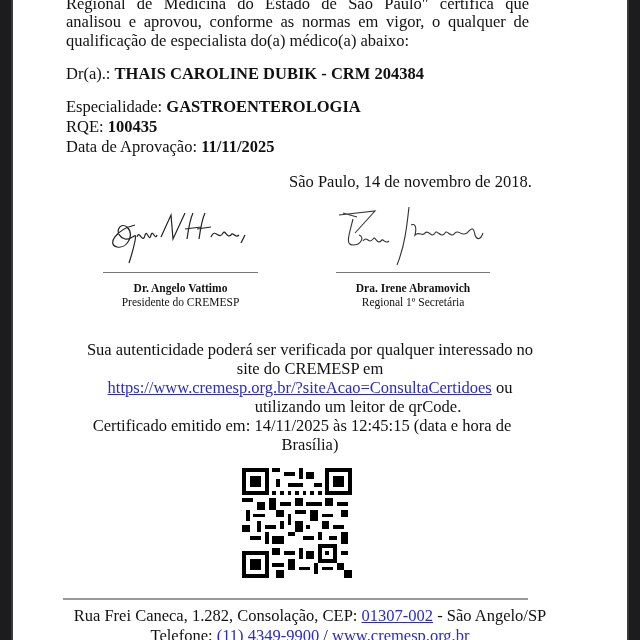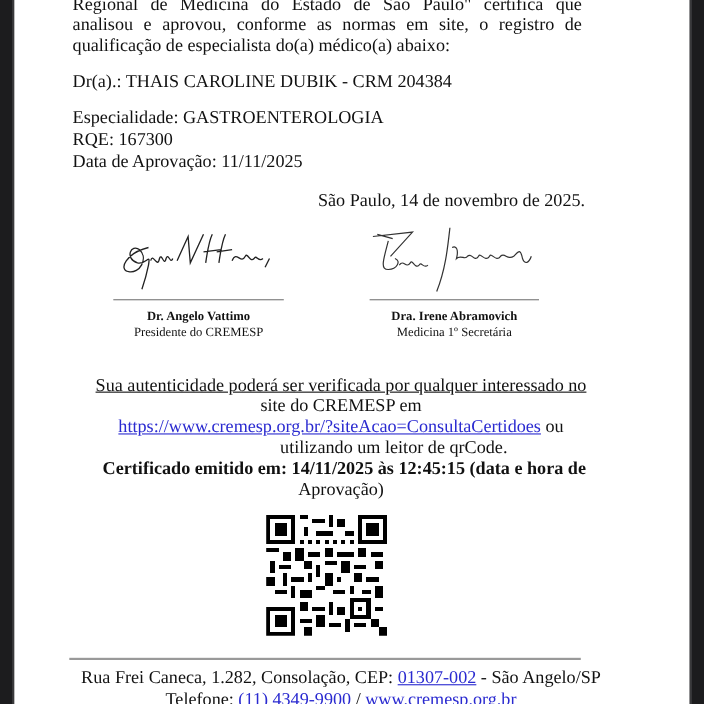--- a/index.html
+++ b/index.html
@@ -3,55 +3,55 @@
   <meta charset="utf-8">
   <style>
     html, body { margin:0; padding:0; }
     body { width:640px; height:640px; background:#1c1c1e; overflow:hidden; position:relative;
            font-family:"Liberation Serif", "DejaVu Serif", serif; color:#111; }
     .page { position:absolute; left:13px; top:0; width:614px; height:640px; background:#fff; }
     .border-l { position:absolute; left:11px; top:0; width:2px; height:640px; background:#3a3a3c; }
     .border-r { position:absolute; left:627px; top:0; width:2px; height:640px; background:#3a3a3c; }
     .txt { position:absolute; white-space:nowrap; font-size:16.5px; line-height:20px; }
     .just { position:absolute; left:66px; width:463px; font-size:16.5px; line-height:20.5px; text-align:justify; text-align-last:justify; }
-    .b { font-weight:normal; }
+    .b { font-weight:bold; }
     .center { position:absolute; text-align:center; white-space:nowrap; }
     a { color:#2a2ad0; text-decoration:underline; }
     .sigline { position:absolute; height:1px; background:#777; }
     .signame { position:absolute; text-align:center; font-size:11.5px; font-weight:bold; line-height:14px; }
     .sigrole { position:absolute; text-align:center; font-size:11.5px; line-height:14px; }
     .qr { position:absolute; left:242px; top:468px; width:110px; height:110px; }
     .footline { position:absolute; left:63px; top:598px; width:465px; height:2px; background:#999; }
   </style>
 </head>
 <body>
 
 <div class="border-l"></div>
 <div class="page"></div>
 <div class="border-r"></div>
 
 <div class="just" style="top:-6px;">Regional de Medicina do Estado de São Paulo" certifica que</div>
-<div class="just" style="top:12px;">analisou e aprovou, conforme as normas em site, o registro de</div>
+<div class="just" style="top:12px;">analisou e aprovou, conforme as normas em vigor, o qualquer de</div>
 <div class="txt" style="left:66px; top:31px;text-align:right;">qualificação de especialista do(a) médico(a) abaixo:</div>
 
 <div class="txt" style="left:66px; top:64px;">
   <span>Dr(a).: </span><span class="b">THAIS CAROLINE DUBIK - CRM 204384</span>
 </div>
 
 <div class="txt" style="left:66px; top:97px;">
   <span>Especialidade: </span><span class="b">GASTROENTEROLOGIA</span>
 </div>
 <div class="txt" style="left:66px; top:117px;">
-  <span>RQE: </span><span class="b">167300</span>
+  <span>RQE: </span><span class="b">100435</span>
 </div>
 <div class="txt" style="left:66px; top:137px;text-align:center;">
   <span>Data de Aprovação: </span><span class="b">11/11/2025</span>
 </div>
 
-<div class="txt" style="left:289px; top:172px;">São Paulo, 14 de novembro de 2025.</div>
+<div class="txt" style="left:289px; top:172px;">São Paulo, 14 de novembro de 2018.</div>
 
 <svg style="position:absolute; left:105px; top:205px;" width="150" height="65" viewBox="0 0 150 65">
   <path d="M30 20 C10 25,2 40,12 42 C22 44,30 30,22 22 C14 16,8 30,20 34 C28 36,32 24,30 36 C28 46,26 52,24 58" fill="none" stroke="#222" stroke-width="1.2"></path>
   <path d="M32 32 C34 24,38 40,40 30 C42 24,44 38,46 30 C48 24,50 36,52 30" fill="none" stroke="#222" stroke-width="1.2"></path>
   <path d="M56 32 L66 10 L68 34 L80 8" fill="none" stroke="#222" stroke-width="1.2"></path>
   <path d="M82 34 C84 20,86 12,88 8 M80 24 L96 22 M94 34 C96 20,98 12,100 8 M92 24 L106 22" fill="none" stroke="#222" stroke-width="1.2"></path>
   <path d="M106 32 C110 22,114 36,118 28 C120 24,122 34,126 30 C128 26,130 34,134 30" fill="none" stroke="#222" stroke-width="1.2"></path>
   <path d="M140 30 L136 38" fill="none" stroke="#222" stroke-width="1.2"></path>
 </svg>
 <div class="sigline" style="left:103px; top:272px; width:155px;"></div>
@@ -59,30 +59,30 @@
 <div class="sigrole" style="left:103px; top:295px; width:155px;">Presidente do CREMESP</div>
 
 <svg style="position:absolute; left:335px; top:205px;" width="160" height="65" viewBox="0 0 160 65">
   <path d="M4 10 L40 6 L20 28 M8 8 L22 12 M18 14 C14 30,10 40,18 40 C26 40,30 32,24 30" fill="none" stroke="#333" stroke-width="1.1"></path>
   <path d="M28 36 C32 30,34 40,38 34 C40 30,42 40,46 36 C48 32,50 40,54 36" fill="none" stroke="#333" stroke-width="1.1"></path>
   <path d="M74 2 C72 20,70 40,62 60" fill="none" stroke="#333" stroke-width="1.1"></path>
   <path d="M76 20 C80 18,82 22,80 30 C84 26,88 32,90 28 C94 24,96 34,100 28 C102 24,106 34,110 28 C112 24,116 34,120 28 C124 24,126 32,132 28 C136 24,138 20,140 30 C142 36,146 34,148 28" fill="none" stroke="#333" stroke-width="1.1"></path>
 </svg>
 <div class="sigline" style="left:336px; top:272px; width:154px;"></div>
 <div class="signame" style="left:336px; top:281px; width:154px;">Dra. Irene Abramovich</div>
-<div class="sigrole" style="left:336px; top:295px; width:154px;">Medicina 1º Secretária</div>
+<div class="sigrole" style="left:336px; top:295px; width:154px;">Regional 1º Secretária</div>
 
-<div class="center txt" style="left:13px; width:594px; top:340px;text-decoration:underline;">Sua autenticidade poderá ser verificada por qualquer interessado no</div>
+<div class="center txt" style="left:13px; width:594px; top:340px;">Sua autenticidade poderá ser verificada por qualquer interessado no</div>
 <div class="center txt" style="left:13px; width:594px; top:359px;">site do CREMESP em</div>
 <div class="center txt" style="left:13px; width:594px; top:378px;font-family:Liberation Serif, serif;">
   <a href="#">https://www.cremesp.org.br/?siteAcao=ConsultaCertidoes</a><span> ou</span>
 </div>
 <div class="center txt" style="left:13px; width:594px; top:397px;padding-left:48px;">utilizando um leitor de qrCode.</div>
-<div class="center txt" style="left:16px; width:594px; top:416px;font-weight:bold;">Certificado emitido em: 14/11/2025 às 12:45:15 (data e hora de</div>
-<div class="center txt" style="left:13px; width:594px; top:435px;">Aprovação)</div>
+<div class="center txt" style="left:5px; width:594px; top:416px;">Certificado emitido em: 14/11/2025 às 12:45:15 (data e hora de</div>
+<div class="center txt" style="left:13px; width:594px; top:435px;">Brasília)</div>
 
 <svg class="qr" viewBox="0 0 29 29" shape-rendering="crispEdges">
   <rect width="29" height="29" fill="#fff"></rect>
   <g fill="#000">
     <rect x="0" y="0" width="7" height="7"></rect>
       <rect x="1" y="1" width="5" height="5" fill="#fff"></rect>
       <rect x="2" y="2" width="3" height="3"></rect>
     <rect x="22" y="0" width="7" height="7"></rect>
       <rect x="23" y="1" width="5" height="5" fill="#fff"></rect>
       <rect x="24" y="2" width="3" height="3"></rect>

